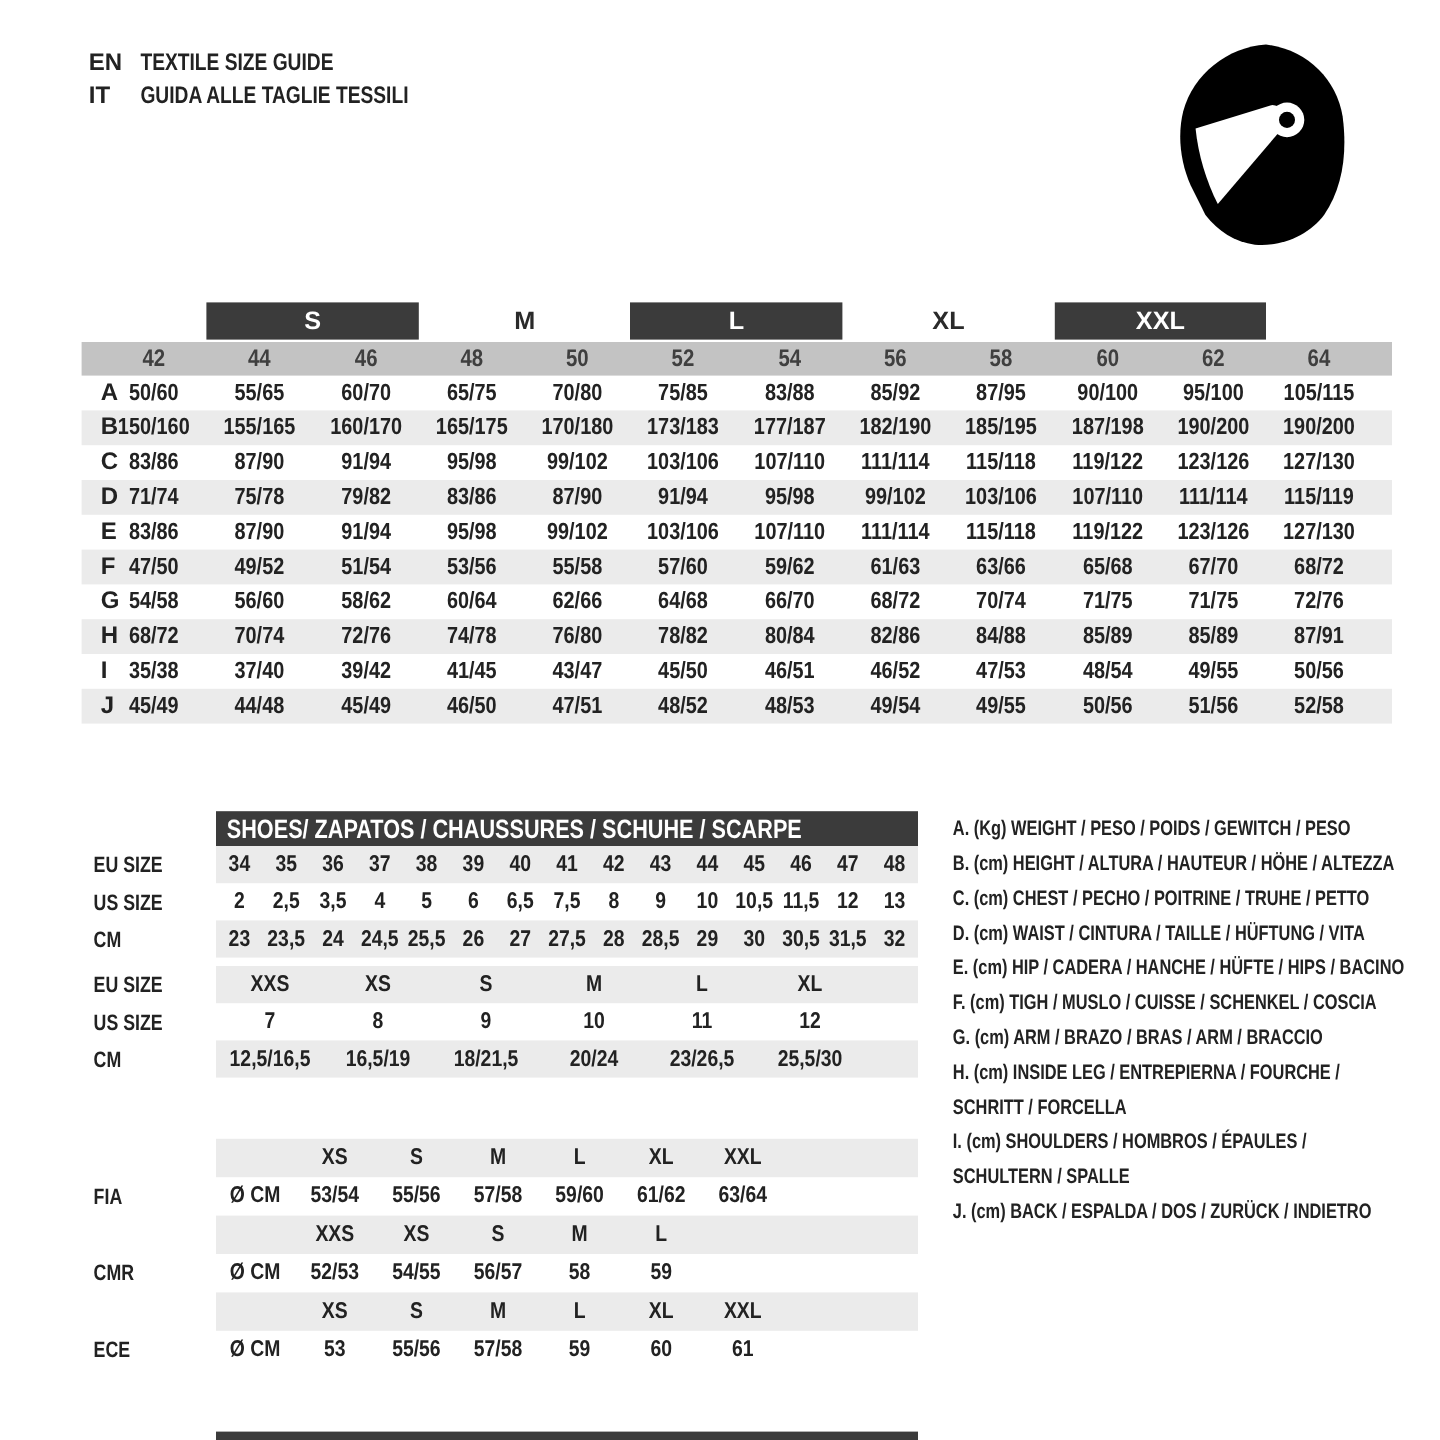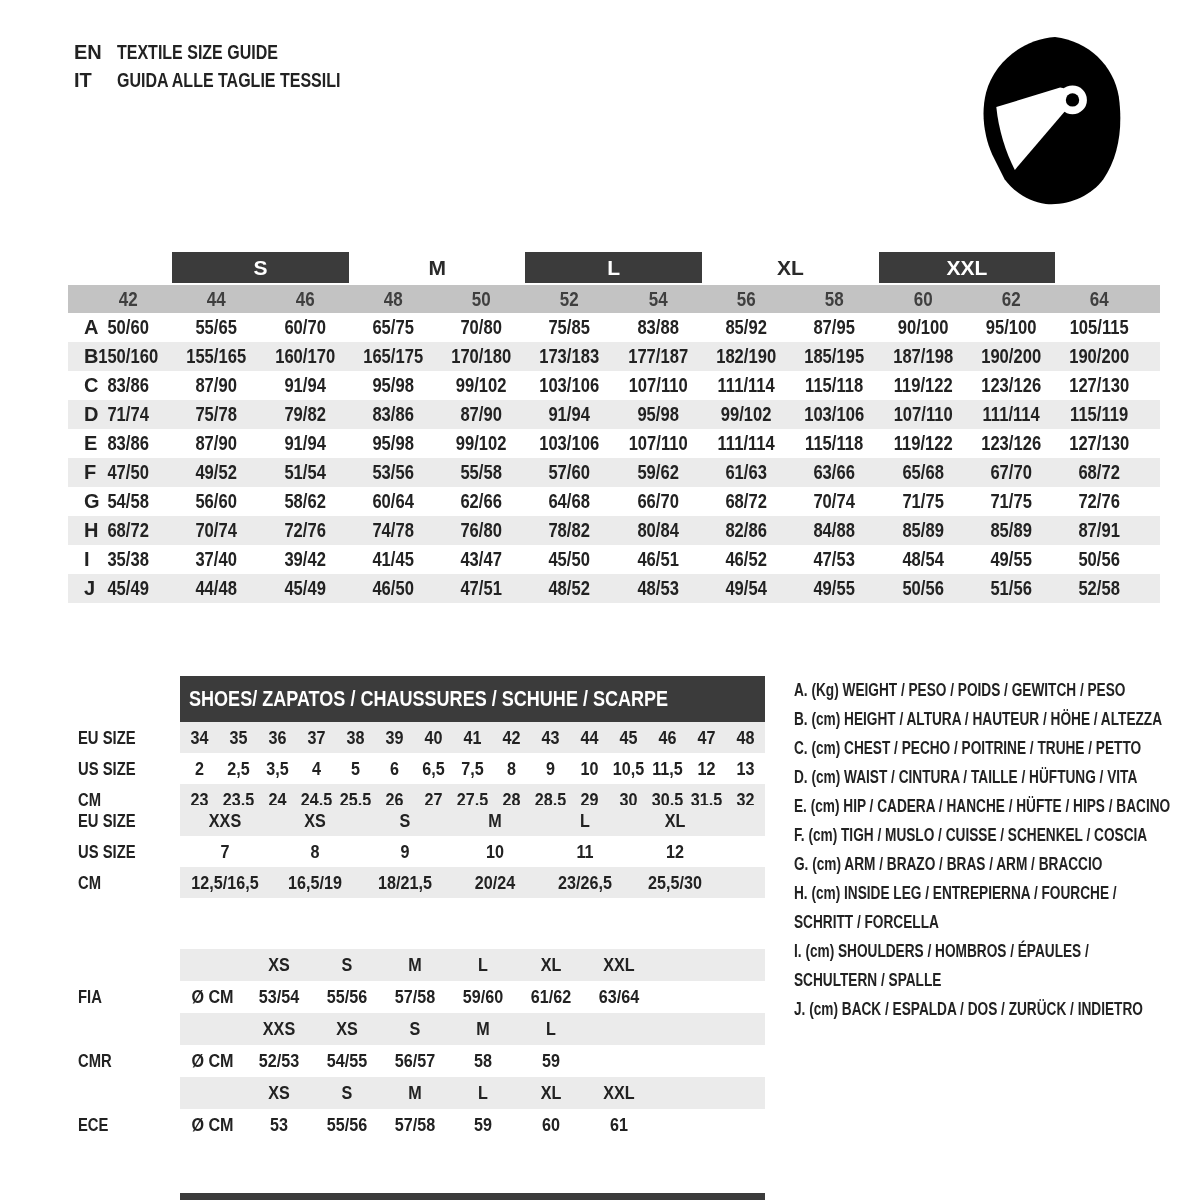--- a/index.html
+++ b/index.html
@@ -38,21 +38,21 @@
   .trow.alt{background:var(--row-gray)}
   .cell{display:flex;align-items:center;justify-content:center;font-size:19.5px}
   .sc{transform:scaleX(0.85)}
   .rl{display:flex;align-items:center;justify-content:flex-start;padding-left:16px;font-size:20px}
 
   
   .sec{position:absolute;left:180px;width:585px}
   .shoes-sec{top:676px}
   .gloves-sec{top:805px}
   .helmet-sec{top:949px}
-  .sechdr{height:46px;background:var(--bar-dark);display:flex;align-items:center;padding-left:9px}
+  .sechdr{height:29px;background:var(--bar-dark);display:flex;align-items:center;padding-left:9px}
   .hscale{color:#fff;font-size:22px;white-space:nowrap;transform:scaleX(0.82);transform-origin:left center}
   .srow{position:relative;height:31px}
   .hrow{height:32px}
   .srow.gray{background:var(--row-gray)}
   .outlabel{position:absolute;left:-102px;top:0;height:100%;display:flex;align-items:center;
             font-size:18.5px;white-space:nowrap;transform:scaleX(0.8);transform-origin:left center}
   .cells{display:grid;height:100%}
   .cells .cell{font-size:19px}
   .c15{grid-template-columns:repeat(15,39px)}
   .c6{grid-template-columns:repeat(6,90px)}

